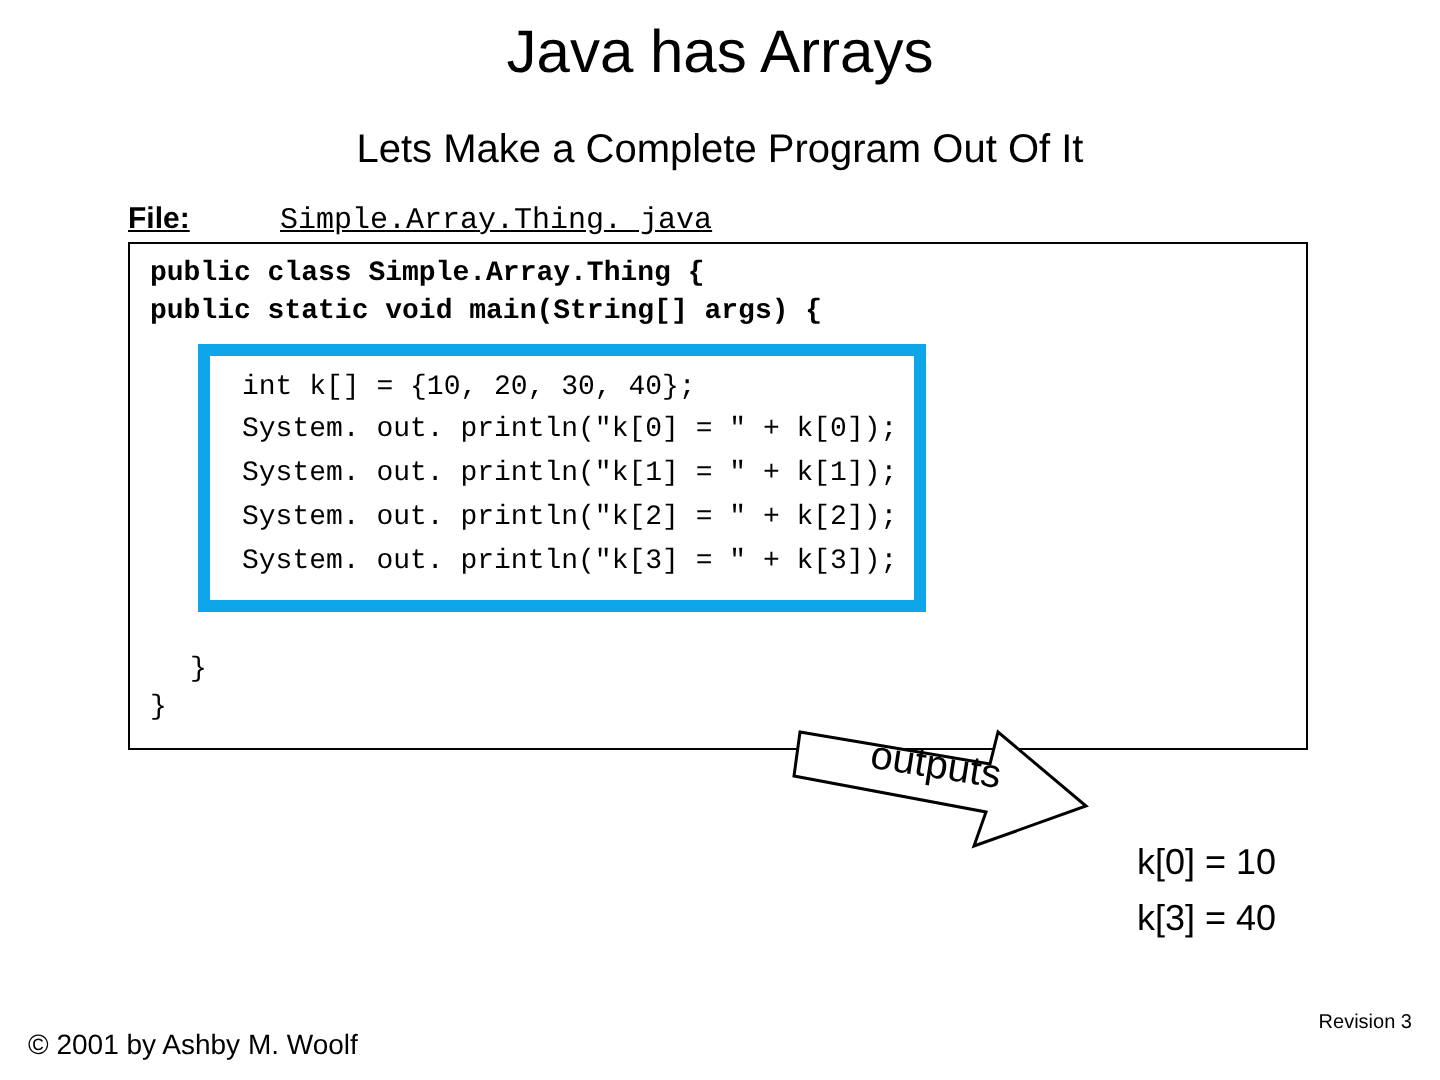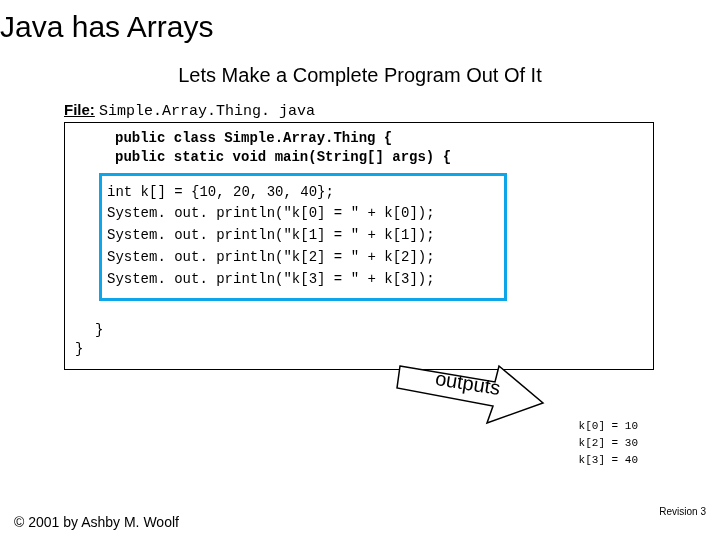--- a/index.html
+++ b/index.html
@@ -6,56 +6,58 @@
   body {
     width: 720px;
     height: 540px;
     background: #fff;
     font-family: Arial, Helvetica, sans-serif;
     color: #000;
     position: relative;
     overflow: hidden;
   }
   .title {
-    text-align: left;
+    text-align: center;
     font-size: 30px;
     font-weight: normal;
     margin-top: 10px;
     font-family: Arial, sans-serif;
   }
   .subtitle {
     text-align: center;
     font-size: 20px;
     font-weight: normal;
     margin-top: 20px;
     font-family: Arial, sans-serif;
   }
   .file-label {
     margin: 14px 0 2px 64px;
     font-size: 15px;
     font-family: Arial, sans-serif;
   }
   .file-label .underline { text-decoration: underline; font-weight: bold; }
   .file-label .fname {
     font-family: "Courier New", monospace;
+    text-decoration: underline;
+    margin-left: 41px;
   }
   .outer-box {
     border: 1px solid #000;
     margin: 0 66px 0 64px;
     padding: 6px 10px 10px 10px;
     font-family: "Courier New", monospace;
     font-size: 14px;
     line-height: 1.35;
   }
-  .outer-box .bold { font-weight: bold; margin-left: 40px; }
+  .outer-box .bold { font-weight: bold; }
   .inner-box {
-    border: 3px solid #0ea5e9;
+    border: 6px solid #0ea5e9;
     margin: 6px 0 6px 24px;
-    padding: 6px 8px 8px 5px;
-    width: 408px;
+    padding: 6px 8px 8px 16px;
+    width: 364px;
     font-family: "Courier New", monospace;
     font-size: 14px;
     line-height: 1.55;
   }
   .closing {
     font-family: "Courier New", monospace;
     font-size: 14px;
     line-height: 1.35;
     margin-top: 20px;
   }
@@ -74,22 +76,22 @@
     left: 40px;
     top: 14px;
     font-family: Arial, sans-serif;
     font-size: 20px;
     transform: rotate(9deg);
   }
   .output-block {
     position: absolute;
     right: 82px;
     top: 418px;
-    font-family: Liberation Mono, monospace;
-    font-size: 11px;
+    font-family: Liberation Sans, sans-serif;
+    font-size: 18px;
     line-height: 1.55;
     text-align: right;
   }
   .footer-left {
     position: absolute;
     left: 14px;
     bottom: 10px;
     font-size: 14px;
     font-family: Arial, sans-serif;
   }
@@ -132,18 +134,17 @@
 
 <div class="arrow-wrap">
   <svg viewBox="0 0 150 70">
     <polygon points="5,8 100,24 104,8 148,45 92,65 98,48 2,30" fill="#fff" stroke="#000" stroke-width="1.5"></polygon>
   </svg>
   <div class="arrow-label">outputs</div>
 </div>
 
 <div class="output-block">
   <div>k[0] = 10</div>
-  <div>k[2] = 30</div>
   <div>k[3] = 40</div>
 </div>
 
 <div class="footer-left">© 2001 by Ashby M. Woolf</div>
 <div class="footer-right">Revision 3</div>
 
 </body></html>

